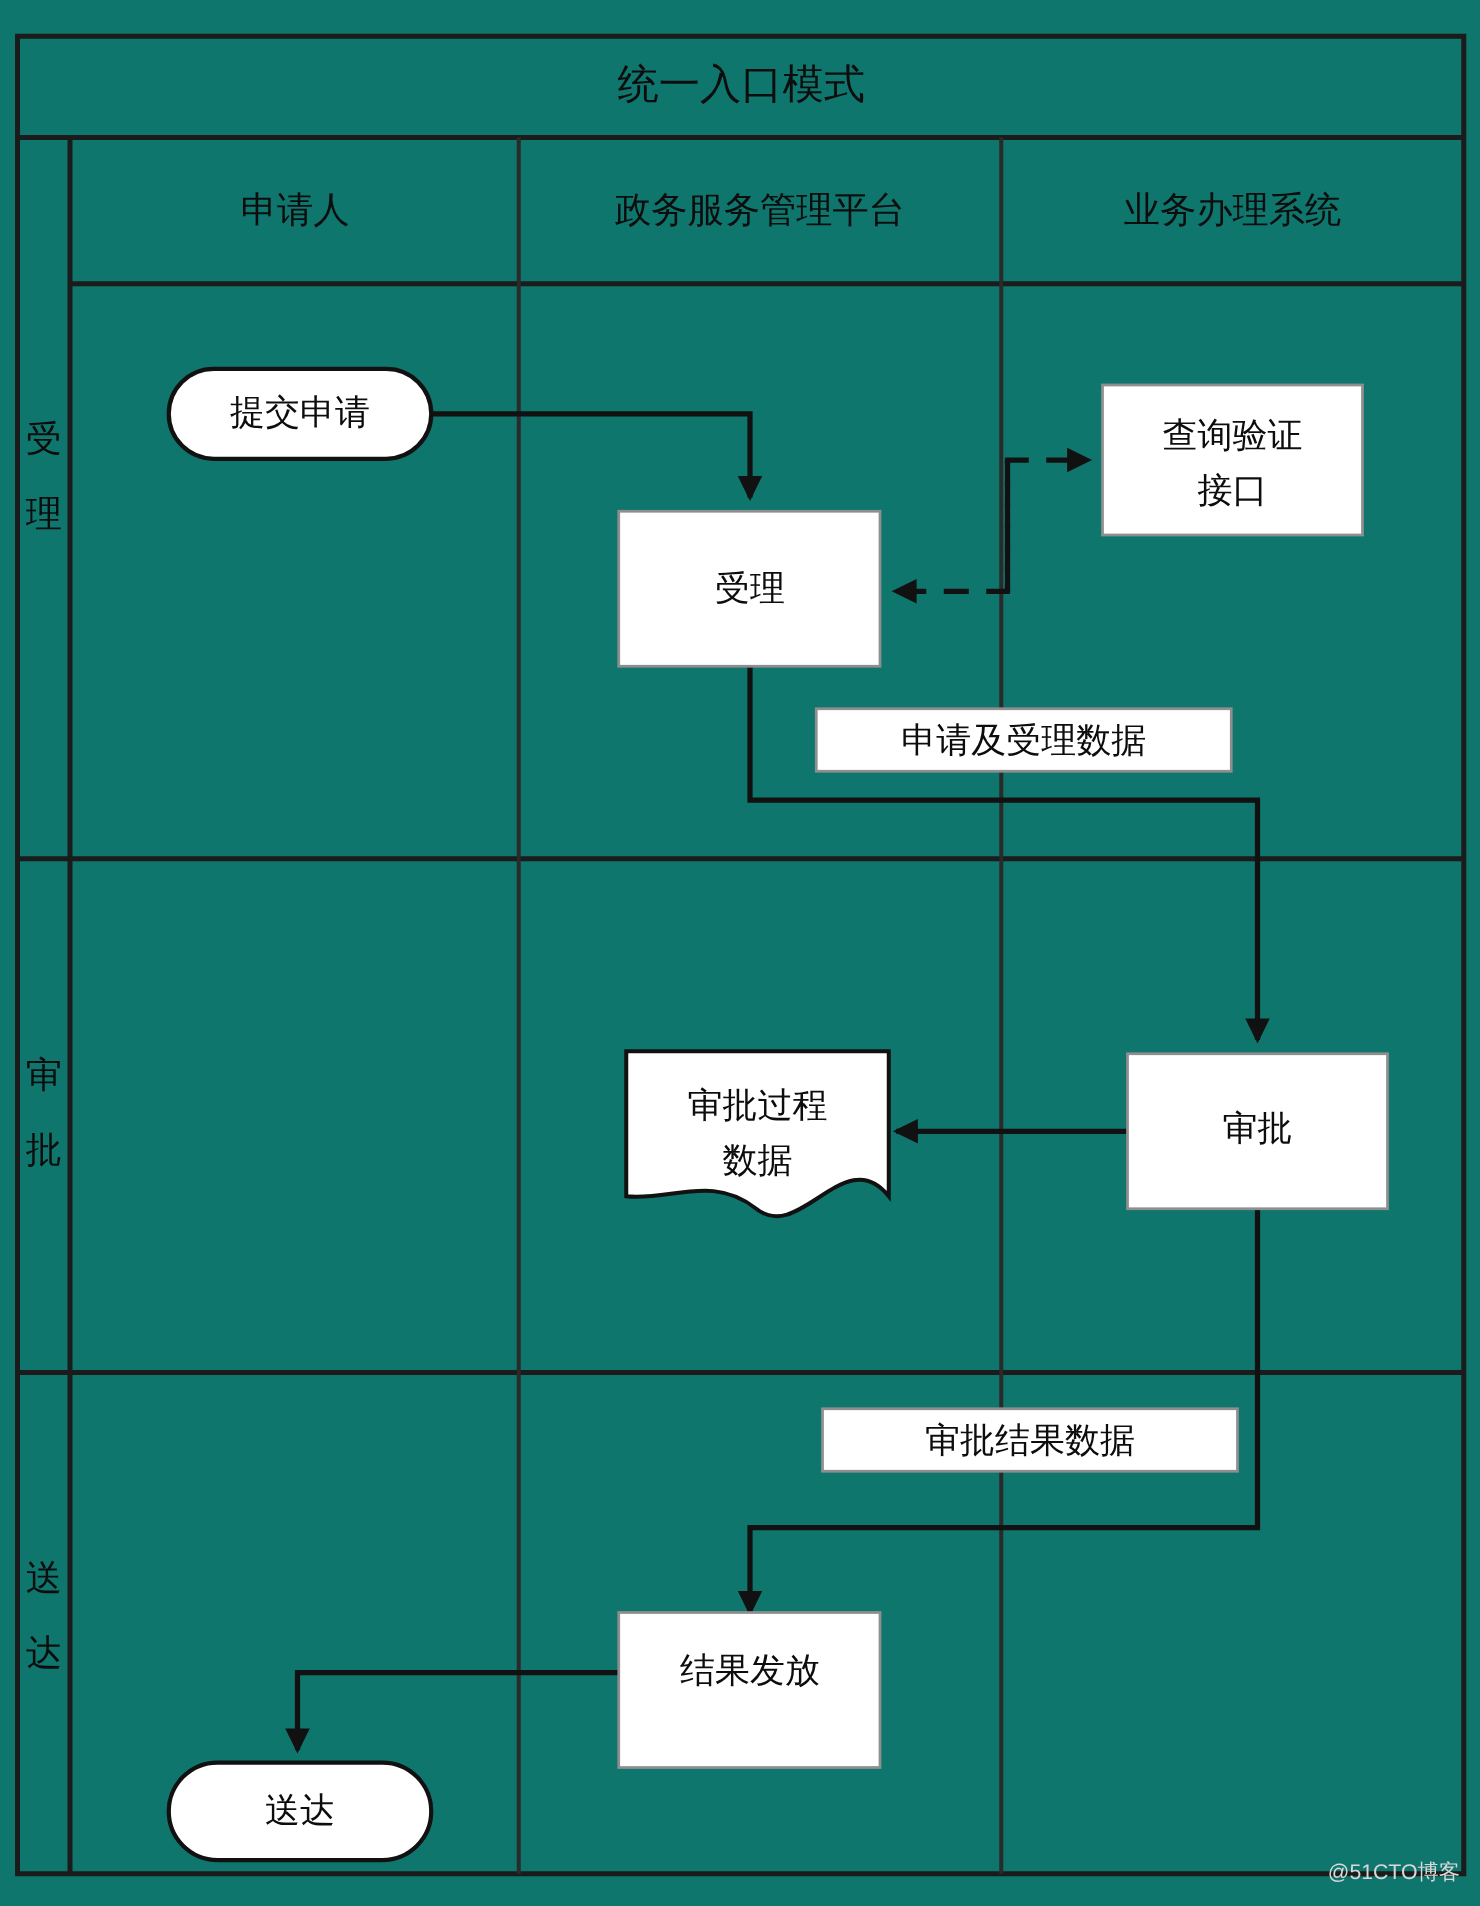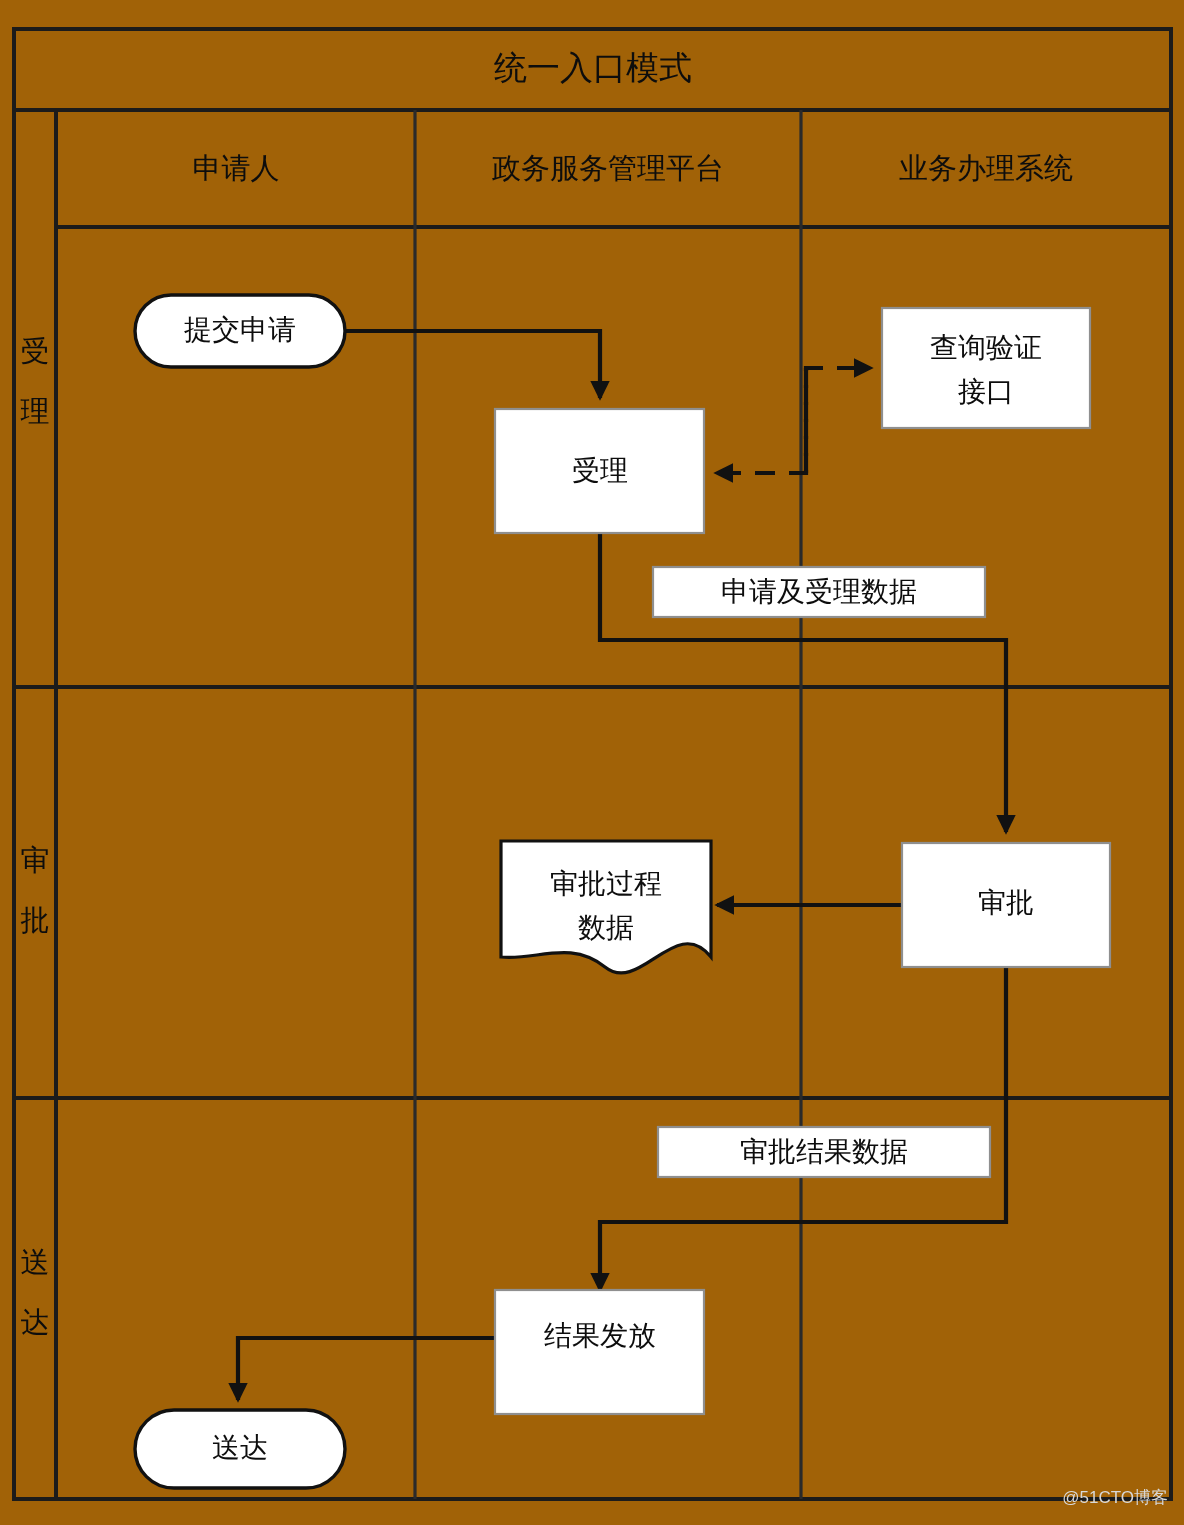--- a/index.html
+++ b/index.html
@@ -7,21 +7,21 @@
     padding: 0;
     background: #ffffff;
   }
   body {
     font-family: "Liberation Sans", "DejaVu Sans", sans-serif;
   }
   #stage {
     position: relative;
     width: 1184px;
     height: 1525px;
-    background: #a16207;
+    background: #0f766e;
     overflow: hidden;
   }
   svg#flow {
     position: absolute;
     left: 0;
     top: 0;
     width: 1184px;
     height: 1525px;
     display: block;
   }

